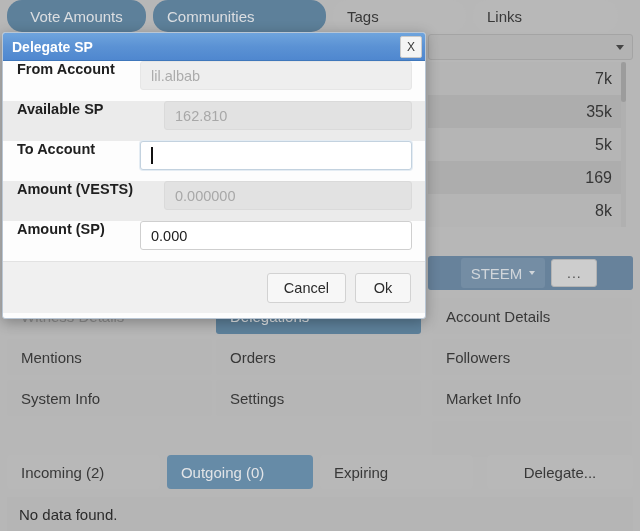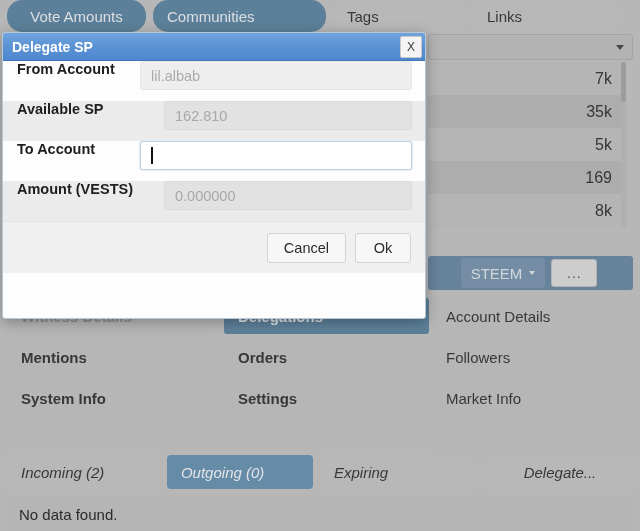--- a/index.html
+++ b/index.html
@@ -165,22 +165,21 @@
   }
   .rmenu-item.blank { color: transparent; }
 
   
   .lgrid {
     position: absolute;
     left: 7px; top: 298px;
     width: 420px;
     display: grid;
     grid-template-columns: 205px 205px;
-    gap: 5px 12px;
-    font-weight: bold;
+    gap: 5px 4px;
   }
   .lgrid .cell {
     height: 36px;
     background: #c4c4c4;
     border-radius: 3px;
     display: flex;
     align-items: center;
     padding-left: 14px;
     font-size: 15px;
     color: #3c3c3c;
@@ -199,21 +198,20 @@
   .btab {
     height: 34px;
     border-radius: 4px;
     background: #c6c6c6;
     display: flex;
     align-items: center;
     padding: 0 14px;
     font-size: 15px;
     color: #3c3c3c;
     white-space: nowrap;
-    font-style: italic;
   }
   .btab.sel { background: #539ad2; color: #f0f6fb; }
   .btab.b1 { width: 155px; }
   .btab.b2 { width: 148px; justify-content: flex-start; }
   .btab.b3 { width: 155px; }
   .btab.b4 { width: 148px; justify-content: center; margin-left: 7px; }
 
   .nodata {
     position: absolute;
     left: 7px; top: 497px;
@@ -493,20 +491,26 @@
         </div>
       </div>
 
       <div class="frow alt">
         <div class="flabel">Amount (VESTS)</div>
         <div class="finput disabled">
           <span>0.000000</span>
         </div>
       </div>
 
+      <div class="frow">
+        <div class="flabel">Amount (SP)</div>
+        <div class="finput active">
+          <span>0.000</span>
+        </div>
+      </div>
 
     </div>
 
     <div class="dlg-footer">
       <div class="dbtn">
         <span>Cancel</span>
       </div>
       <div class="dbtn">
         <span>Ok</span>
       </div>

